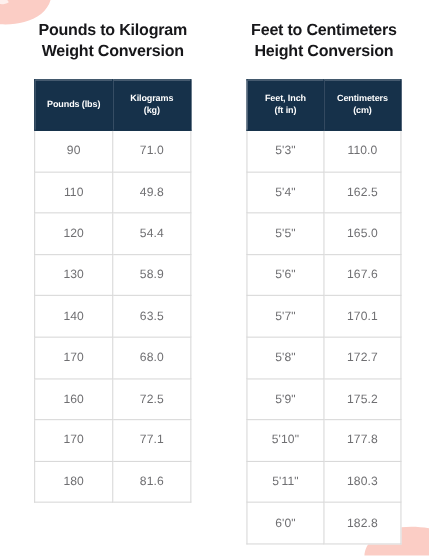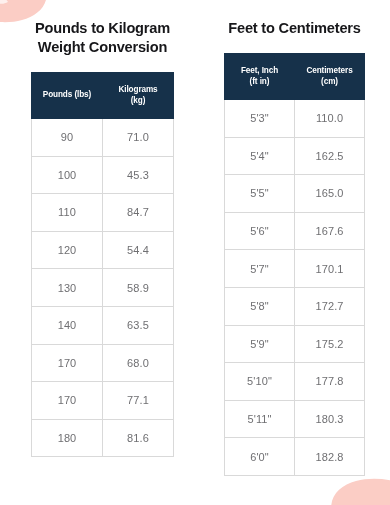--- a/index.html
+++ b/index.html
@@ -146,58 +146,59 @@
               <span class="sub">(kg)</span>
             </th>
           </tr>
         </thead>
         <tbody>
           <tr>
             <td>90</td>
             <td>71.0</td>
           </tr>
           <tr>
-            <td>100</td>
-            <td>45.3</td>
-          </tr>
-          <tr>
             <td>110</td>
-            <td>84.7</td>
+            <td>49.8</td>
           </tr>
           <tr>
             <td>120</td>
             <td>54.4</td>
           </tr>
           <tr>
             <td>130</td>
             <td>58.9</td>
           </tr>
           <tr>
             <td>140</td>
             <td>63.5</td>
           </tr>
           <tr>
             <td>170</td>
             <td>68.0</td>
+          </tr>
+          <tr>
+            <td>160</td>
+            <td>72.5</td>
           </tr>
           <tr>
             <td>170</td>
             <td>77.1</td>
           </tr>
           <tr>
             <td>180</td>
             <td>81.6</td>
           </tr>
         </tbody>
       </table>
     </div>
 
     <div class="col col-right">
       <h1 class="title">
         <span class="line">Feet to Centimeters</span>
+        <span class="line">Height Conversion</span>
       </h1>
 
       <table class="conv-table">
         <thead>
           <tr>
             <th>
               <span>Feet, Inch</span>
               <span class="sub">(ft in)</span>
             </th>
             <th>

